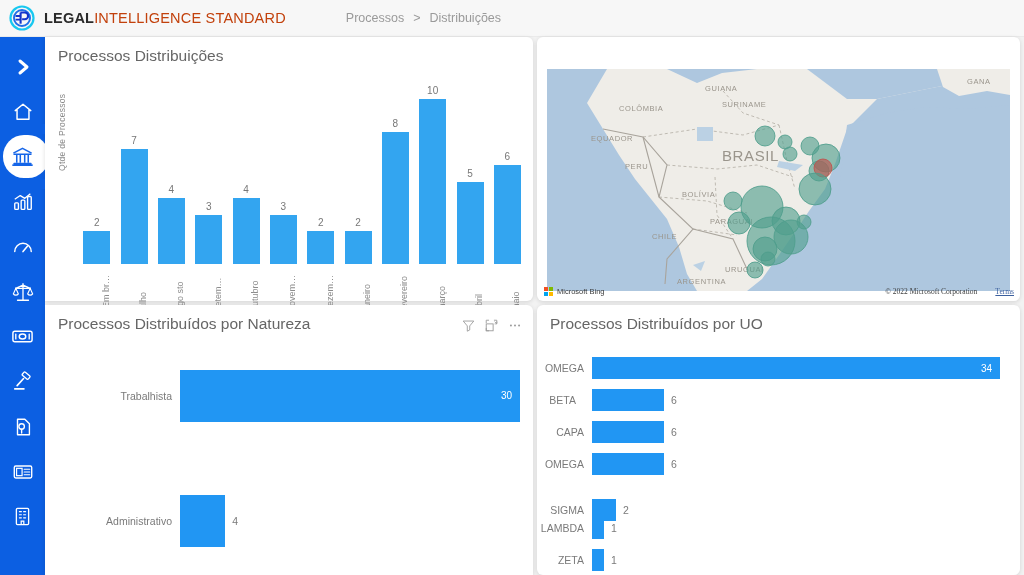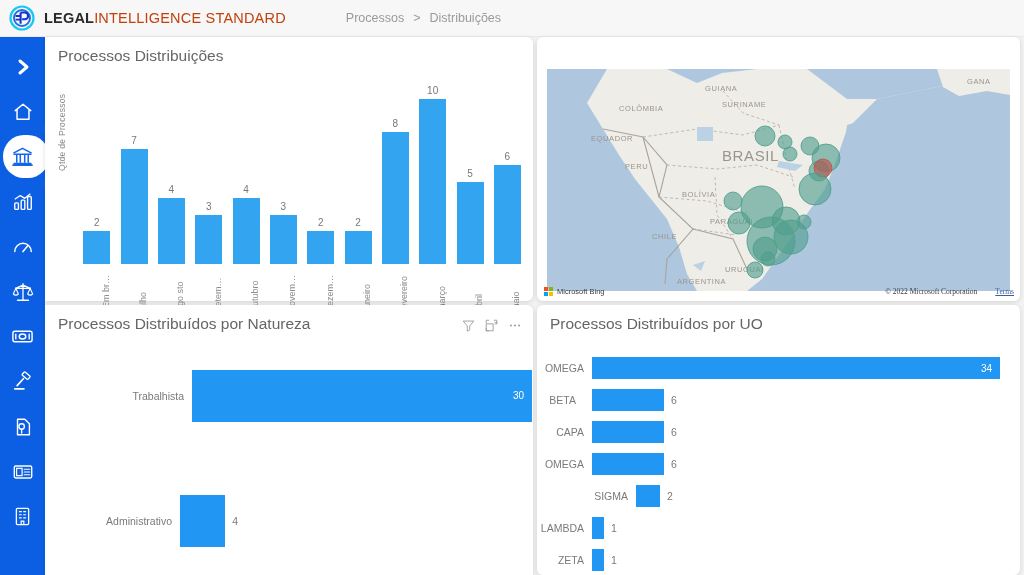--- a/index.html
+++ b/index.html
@@ -439,21 +439,21 @@
     </span>
     <span>
       <svg width="14" height="13" viewBox="0 0 16 16">
           <circle cx="3" cy="8" r="1.2" fill="#9a9a9a"></circle>
           <circle cx="8" cy="8" r="1.2" fill="#9a9a9a"></circle>
           <circle cx="13" cy="8" r="1.2" fill="#9a9a9a"></circle>
         </svg>
     </span>
   </div>
   <div class="hbar-area" id="nat-area">
-      <div class="hrow" style="top: 22px; left: 12px; height: 61px; width: 100%;">
+      <div class="hrow" style="top: 22px; left: 0px; height: 61px; width: 100%;">
         <div class="hlabel" style="width: 135px; padding-right: 8px;">Trabalhista</div>
         <div style="position: relative; height: 52px; display: flex; align-items: center; width: 340px;">
           <div class="hbar" style="width: 340px; background: rgb(33, 150, 243);"></div>
           <div class="hval-in" style="right: 8px;">30</div>
         </div>
       </div>
       <div class="hrow" style="top: 152px; left: 0px; height: 52px; width: 100%;">
         <div class="hlabel" style="width: 135px; padding-right: 8px;">Administrativo</div>
         <div style="position: relative; height: 52px; display: flex; align-items: center;">
           <div class="hbar" style="width: 45.3333px; background: rgb(33, 150, 243);"></div>
@@ -487,21 +487,21 @@
           <div class="hval-out">6</div>
         </div>
       </div>
       <div class="hrow" style="top: 110px; left: 0px; height: 22px; width: 100%;">
         <div class="hlabel" style="width: 55px; padding-right: 8px;">OMEGA</div>
         <div style="position: relative; height: 22px; display: flex; align-items: center;">
           <div class="hbar" style="width: 72px; background: rgb(33, 150, 243);"></div>
           <div class="hval-out">6</div>
         </div>
       </div>
-      <div class="hrow" style="top: 142px; left: 0px; height: 22px; width: 100%; padding-left: 44px;">
+      <div class="hrow" style="top: 156px; left: 0px; height: 22px; width: 100%;">
         <div class="hlabel" style="width: 55px; padding-right: 8px;">SIGMA</div>
         <div style="position: relative; height: 22px; display: flex; align-items: center;">
           <div class="hbar" style="width: 24px; background: rgb(33, 150, 243);"></div>
           <div class="hval-out">2</div>
         </div>
       </div>
       <div class="hrow" style="top: 174px; left: 0px; height: 22px; width: 100%;">
         <div class="hlabel" style="width: 55px; padding-right: 8px;">LAMBDA</div>
         <div style="position: relative; height: 22px; display: flex; align-items: center;">
           <div class="hbar" style="width: 12px; background: rgb(33, 150, 243);"></div>

